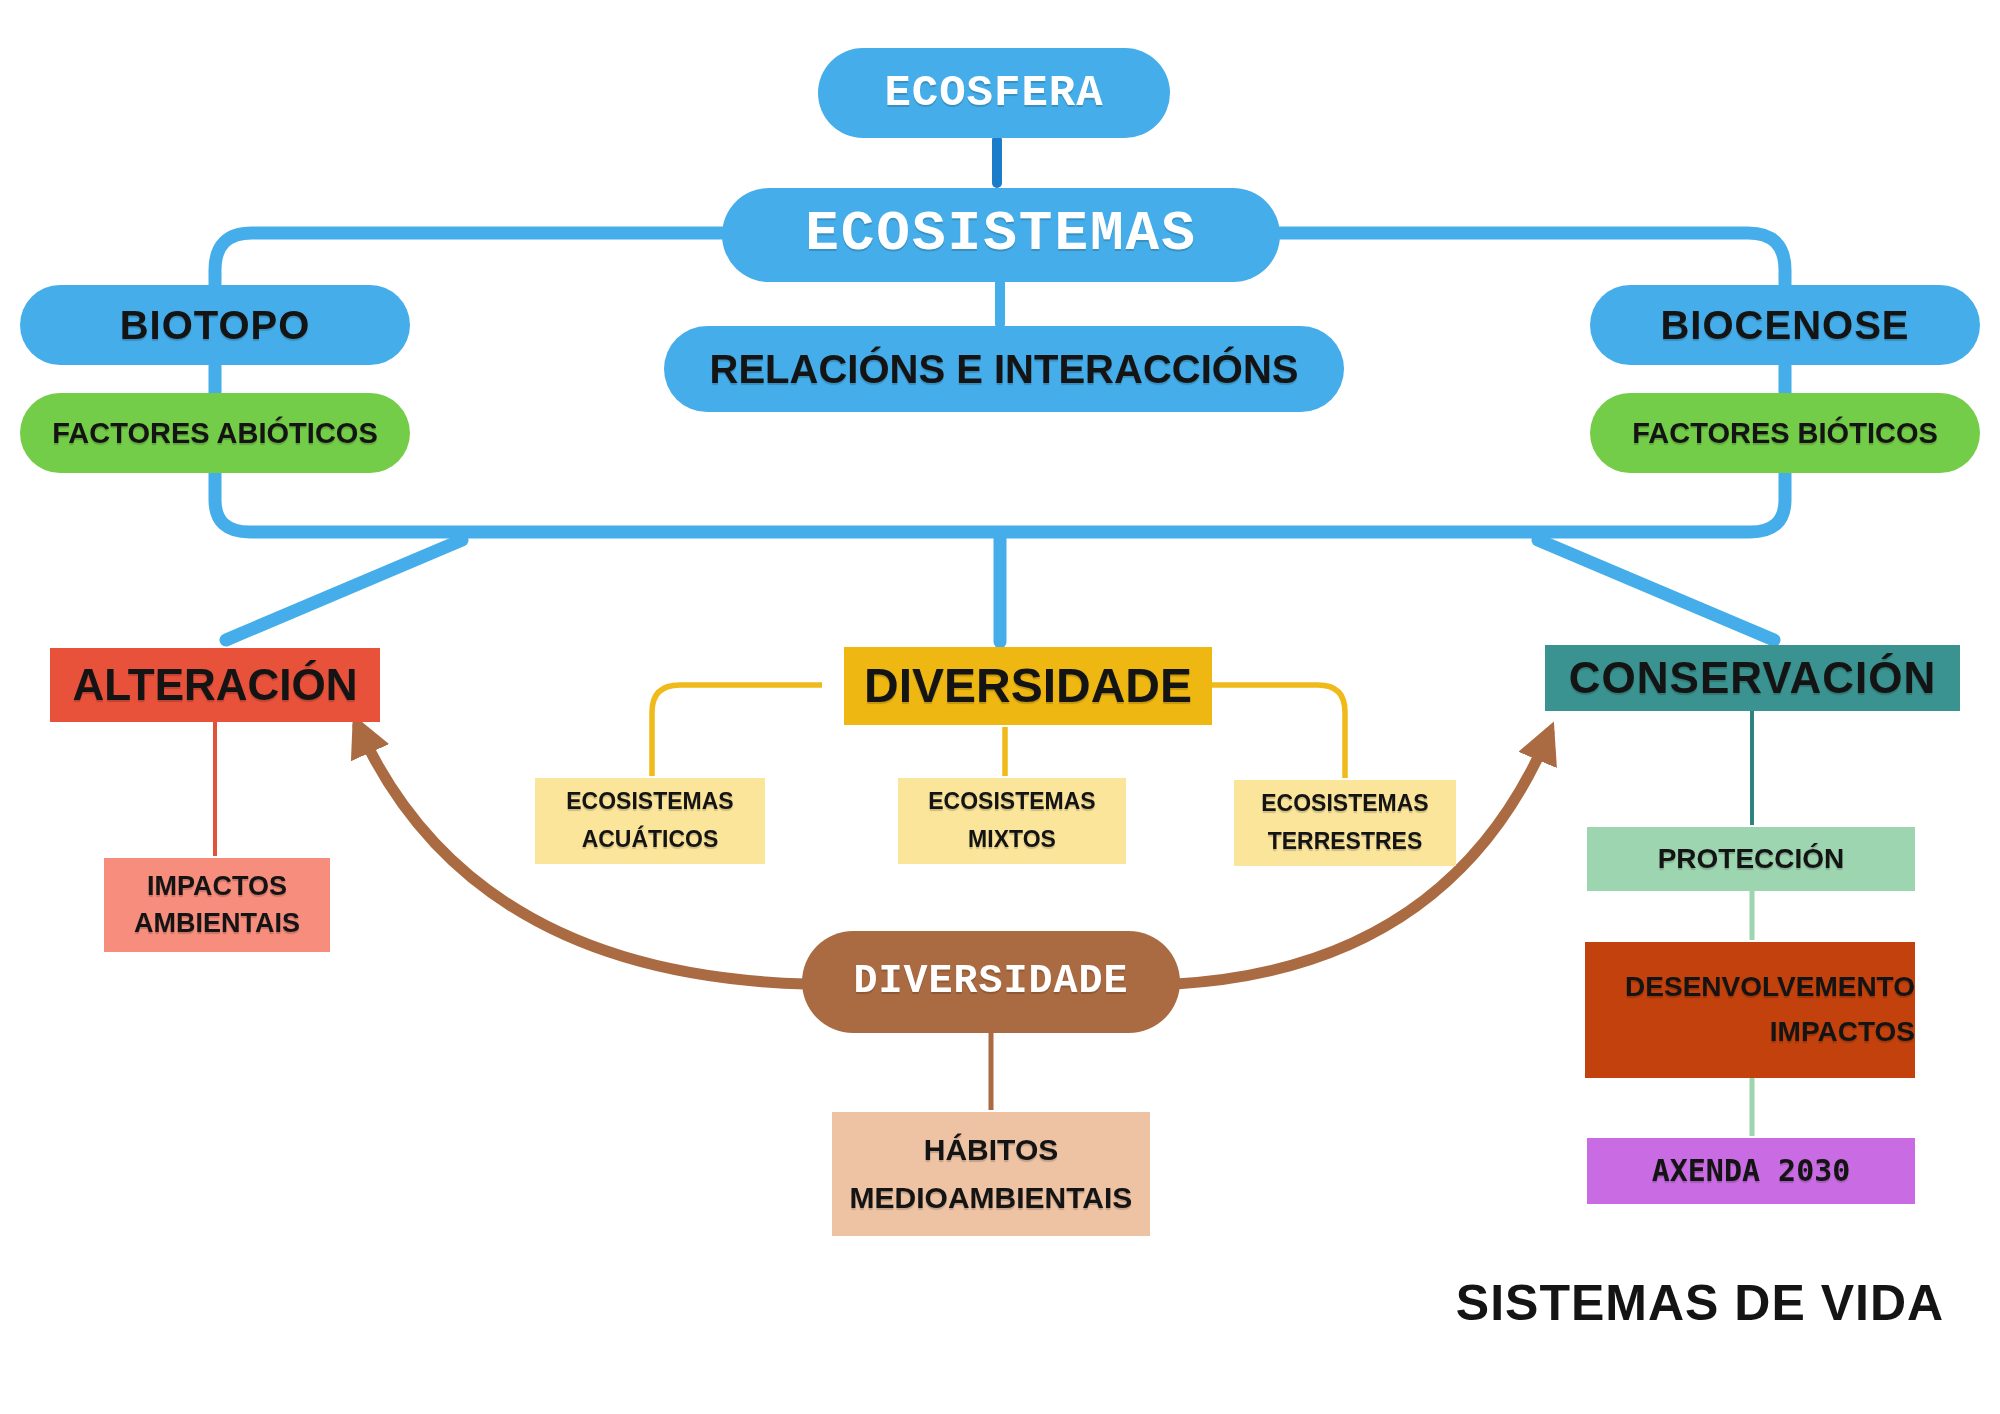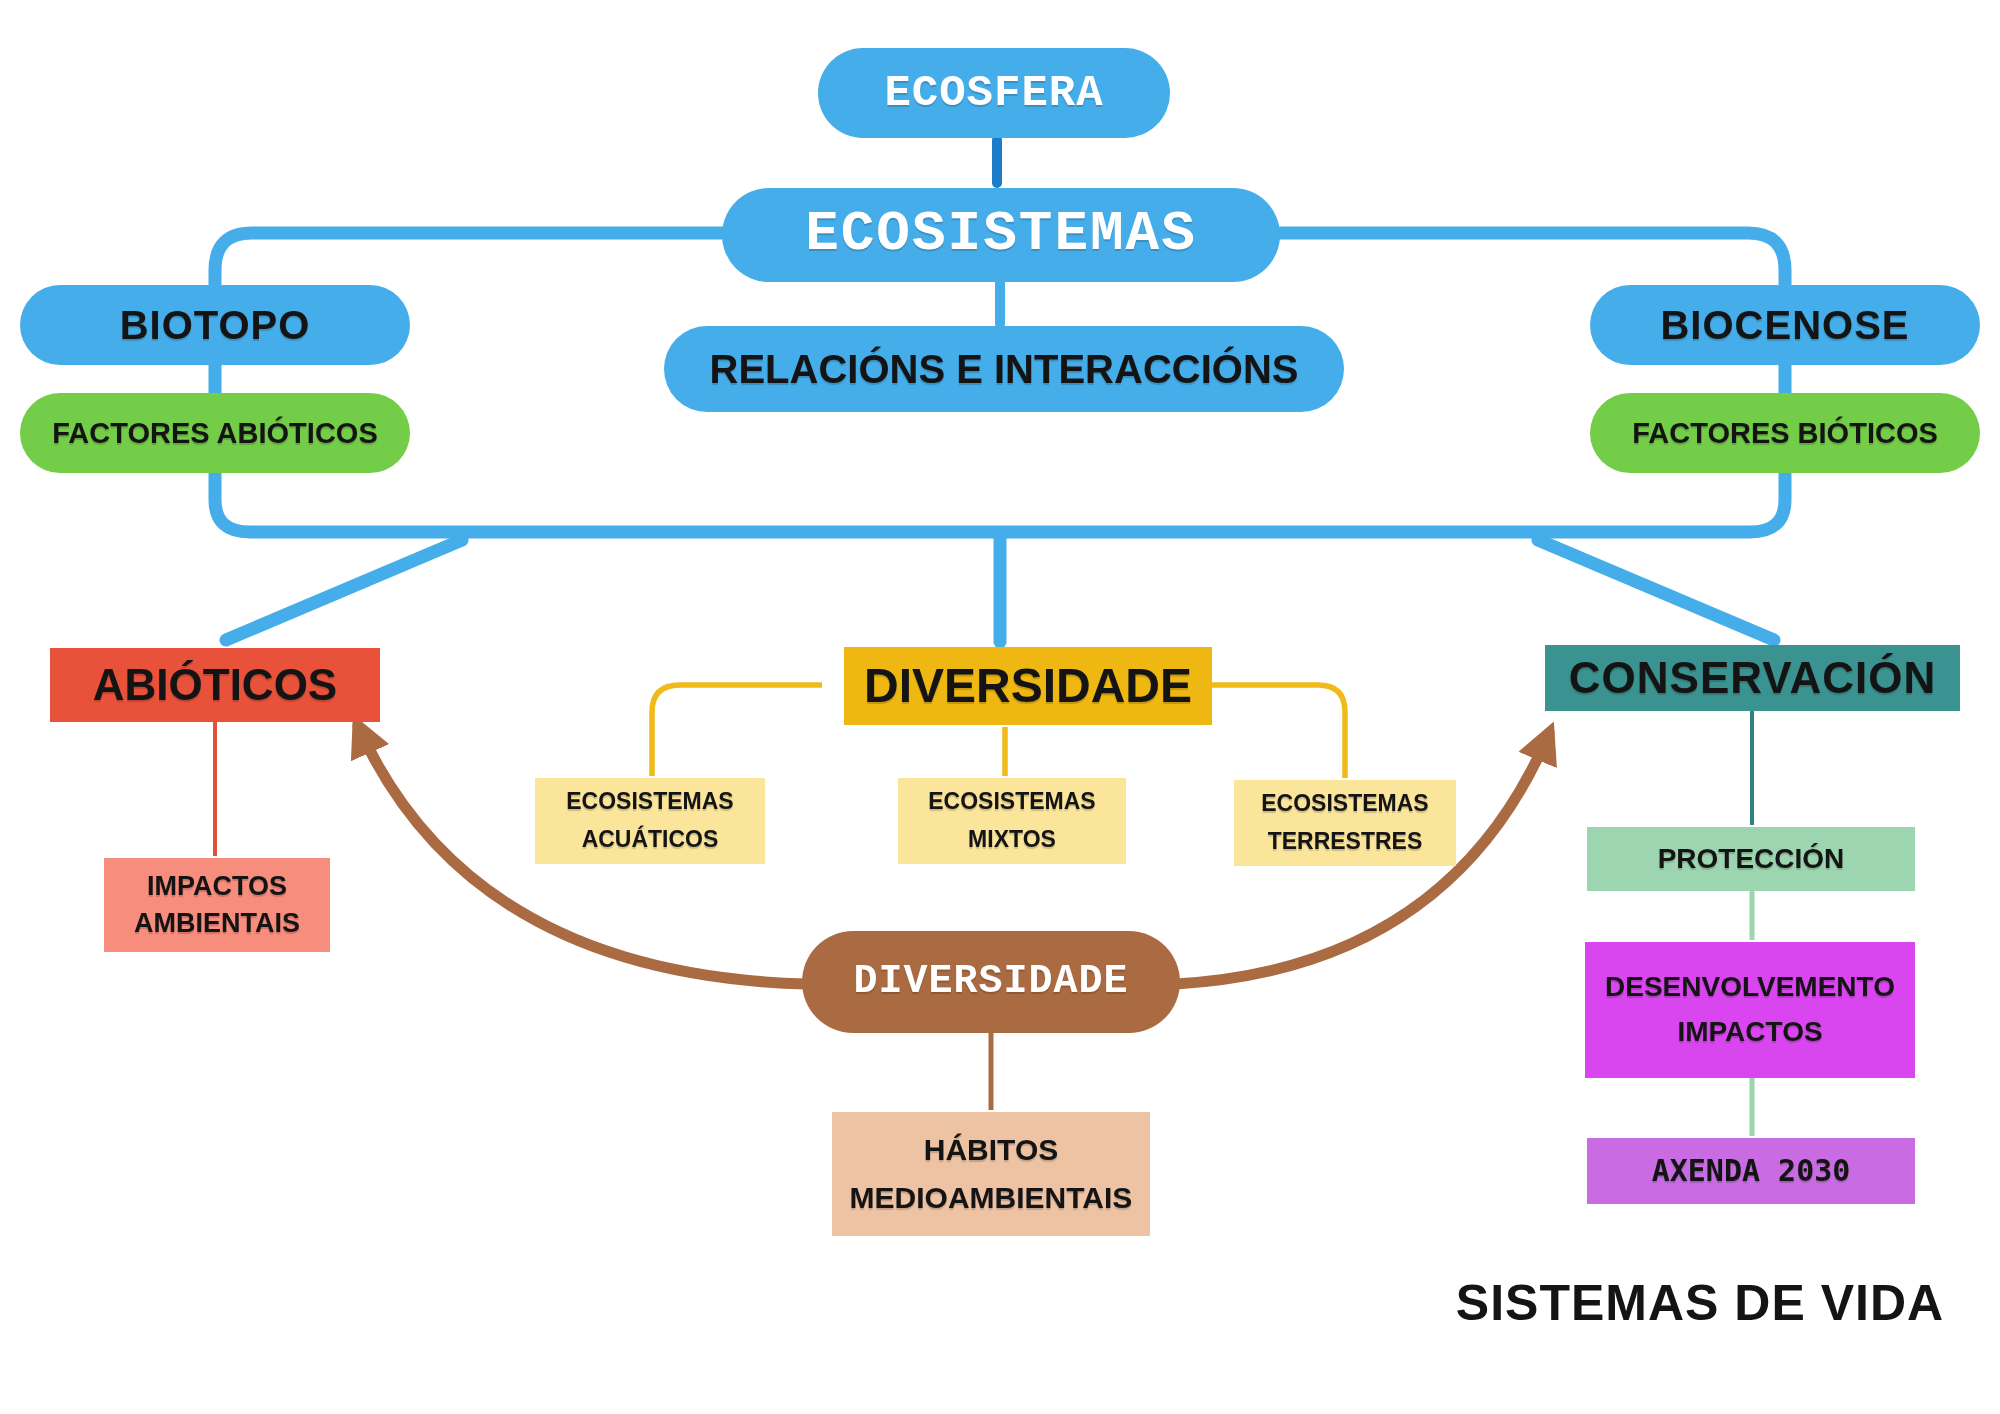--- a/index.html
+++ b/index.html
@@ -31,21 +31,21 @@
   #n-biocenose      {left:1590px; top:285px; width:390px; height:80px;  background:#45AEEA; font-size:40px; letter-spacing:1px;}
   #n-factores-bioticos{left:1590px;top:393px;width:390px; height:80px;  background:#74CD48; font-size:29px;}
   #n-alteracion     {left:50px;   top:648px; width:330px; height:74px;  background:#E8523B; font-size:44px;}
   #n-impactos       {left:104px;  top:858px; width:226px; height:94px;  background:#F78D7D; font-size:27px; line-height:1.38;}
   #n-diversidade    {left:844px;  top:647px; width:368px; height:78px;  background:#EFB712; font-size:48px;}
   #n-eco-acuaticos  {left:535px;  top:778px; width:230px; height:86px;  background:#FBE59B; font-size:23px; line-height:1.65;}
   #n-eco-mixtos     {left:898px;  top:778px; width:228px; height:86px;  background:#FBE59B; font-size:23px; line-height:1.65;}
   #n-eco-terrestres {left:1234px; top:780px; width:222px; height:86px;  background:#FBE59B; font-size:23px; line-height:1.65;}
   #n-conservacion   {left:1545px; top:645px; width:415px; height:66px;  background:#3A9390; font-size:44px; letter-spacing:1px;}
   #n-proteccion     {left:1587px; top:827px; width:328px; height:64px;  background:#9CD5AF; font-size:28px;}
-  #n-desenvolvemento{left:1585px; top:942px; width:330px; height:136px; background:#d946ef; font-size:28px; line-height:1.6;}
+  #n-desenvolvemento{left:1585px; top:942px; width:330px; height:136px; background:#c2410c; font-size:28px; line-height:1.6;align-items:flex-end;}
   #n-axenda         {left:1587px; top:1138px;width:328px; height:66px;  background:#C96CE3; font-size:30px;}
   #n-antroposfera   {left:802px;  top:931px; width:378px; height:102px; background:#AB6B42; font-size:40px; letter-spacing:1px;}
   #n-habitos        {left:832px;  top:1112px;width:318px; height:124px; background:#EEC3A4; font-size:30px; line-height:1.6;}
   #n-sistemas       {left:1420px; top:1272px;width:560px; height:62px;  background:transparent; font-size:50px; letter-spacing:1px; text-shadow:none;}
 </style>
 </head>
 <body>
 
 <div id="canvas">
 
@@ -106,21 +106,21 @@
 
   <div id="n-biocenose" class="node pill">
     <span>BIOCENOSE</span>
   </div>
 
   <div id="n-factores-bioticos" class="node pill">
     <span>FACTORES BIÓTICOS</span>
   </div>
 
   <div id="n-alteracion" class="node">
-    <span>ABIÓTICOS</span>
+    <span>ALTERACIÓN</span>
   </div>
 
   <div id="n-impactos" class="node">
     <span>IMPACTOS</span>
     <span>AMBIENTAIS</span>
   </div>
 
   <div id="n-diversidade" class="node">
     <span>DIVERSIDADE</span>
   </div>

